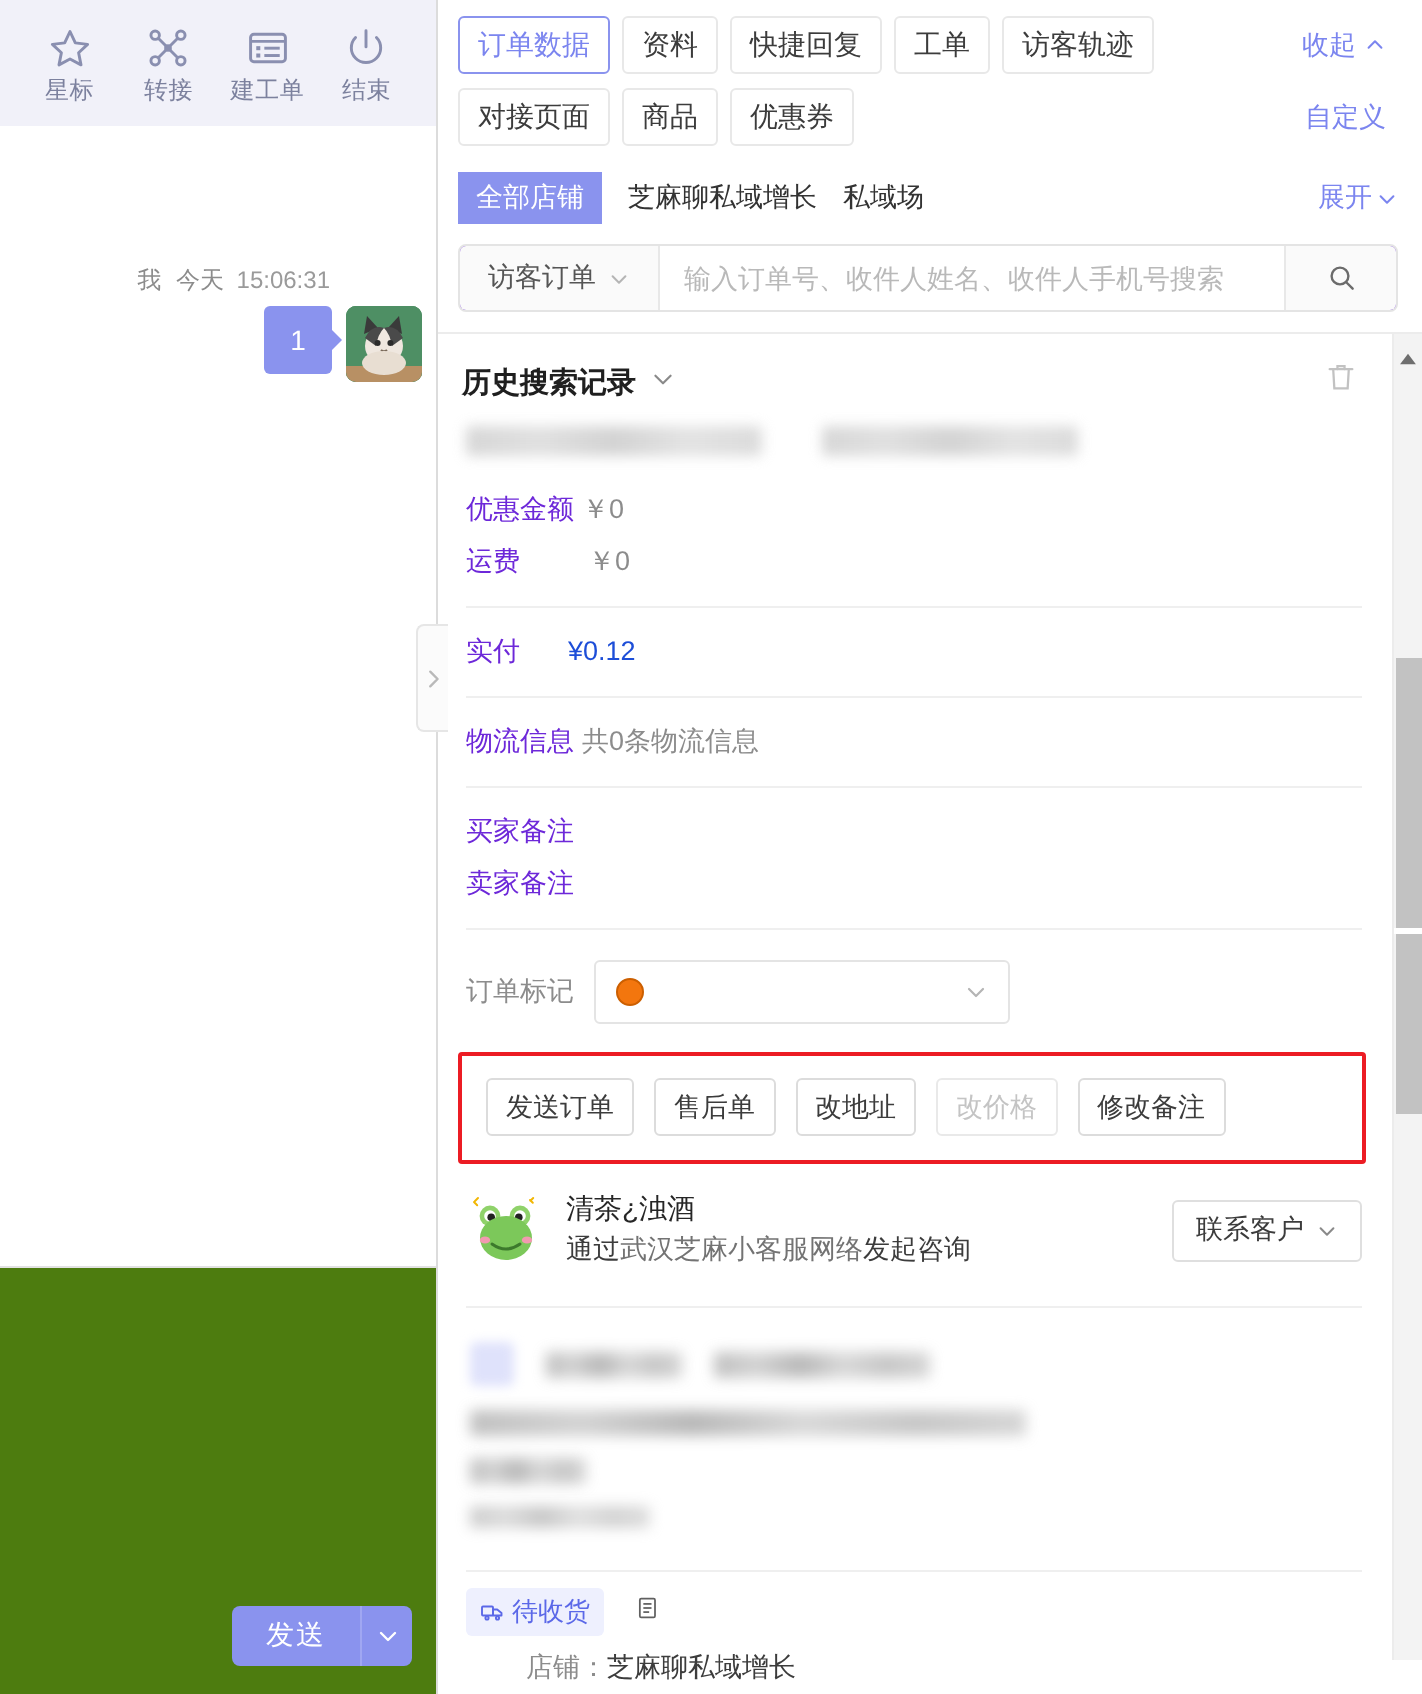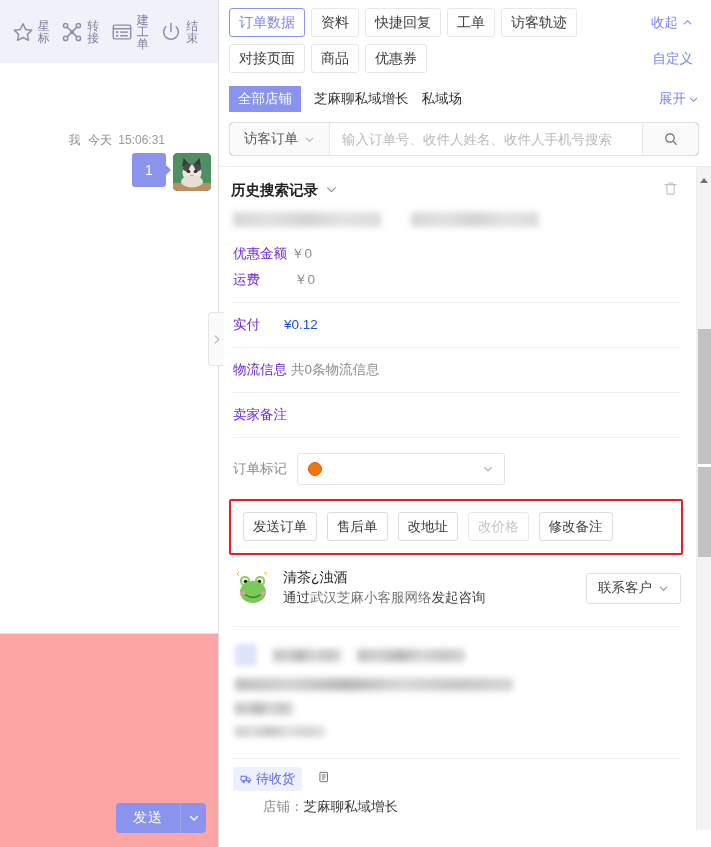--- a/index.html
+++ b/index.html
@@ -22,21 +22,21 @@
   }
   .chat-toolbar {
     height: 63px;
     background: #f1f1f9;
     display: flex;
     align-items: center;
     justify-content: space-around;
     padding: 0 10px;
   }
   .tool-btn {
-    display: flex; flex-direction: row; align-items: center;
+    display: flex; flex-direction: column; align-items: center;
     gap: 4px; cursor: pointer; width: 46px;
   }
   .tool-btn .ico { width: 22px; height: 22px; color: #8a8fb0; display:block; }
   .tool-btn .lbl { font-size: 12px; color: #7c819e; line-height: 1; letter-spacing: .3px;}
 
   .chat-body { position: relative; height: 570px; background: #fff; }
 
   .msg-row { position: absolute; left: 0; top: 70px; width: 219px; padding-right: 8px; }
   .msg-meta {
     font-size: 12px; color: #9a9a9a; text-align: right;
@@ -63,21 +63,21 @@
   }
   .avatar {
     width: 38px; height: 38px; border-radius: 5px;
     background: #4e8d5e; overflow: hidden; flex: 0 0 38px;
     position: relative;
   }
   .avatar .cat-bg { position:absolute; inset:0; background:#4f9064; }
   .avatar svg { position: absolute; inset: 0; }
 
   .left-divider { position: absolute; left: 0; top: 633px; width: 218px; height: 1px; background: #e2e2e2; }
-  .compose-area { position: absolute; left: 0; top: 634px; width: 218px; bottom: 0; background: #fca5a5; }
+  .compose-area { position: absolute; left: 0; top: 634px; width: 218px; bottom: 0; background: #4d7c0f; }
   .send-wrap { position: absolute; right: 12px; bottom: 14px; display: flex; }
   .send-btn {
     background: #8a93ee; color: #fff; font-size: 14px;
     height: 30px; display: flex; align-items: center;
     border-radius: 4px 0 0 4px; padding: 0 17px; cursor: pointer;
     letter-spacing: 1px;
   }
   .send-split {
     background: #8a93ee; color: #fff; width: 26px; height: 30px;
     border-radius: 0 4px 4px 0; display: flex; align-items: center;
@@ -495,20 +495,23 @@
 
         <div class="sep"></div>
 
         <div class="row-line">
           <span class="k">物流信息</span>
           <span class="v tight">共0条物流信息</span>
         </div>
 
         <div class="sep"></div>
 
+        <div class="row-line">
+          <span class="k">买家备注</span>
+        </div>
         <div class="row-line">
           <span class="k">卖家备注</span>
         </div>
 
         <div class="sep"></div>
 
         <div class="tag-row">
           <span class="tag-label">订单标记</span>
           <div class="tag-select">
             <span class="tag-dot"></span>

